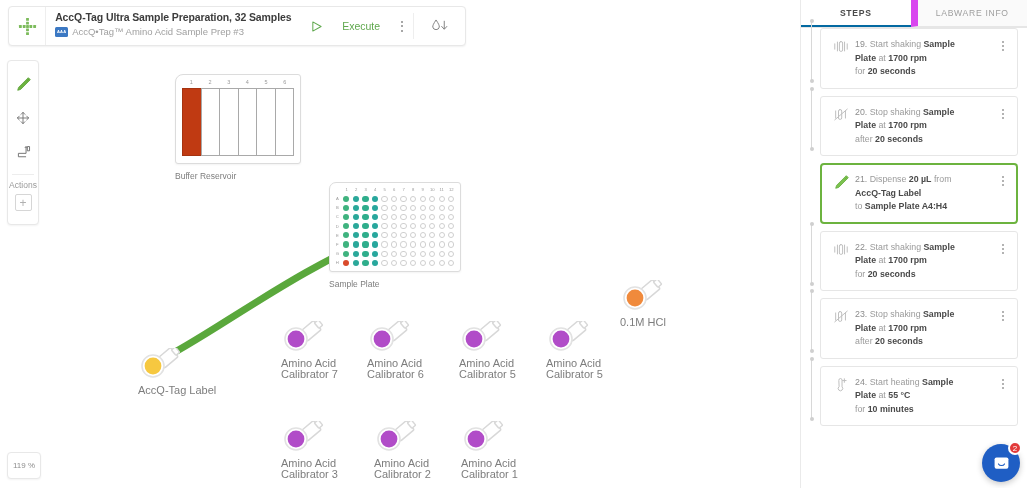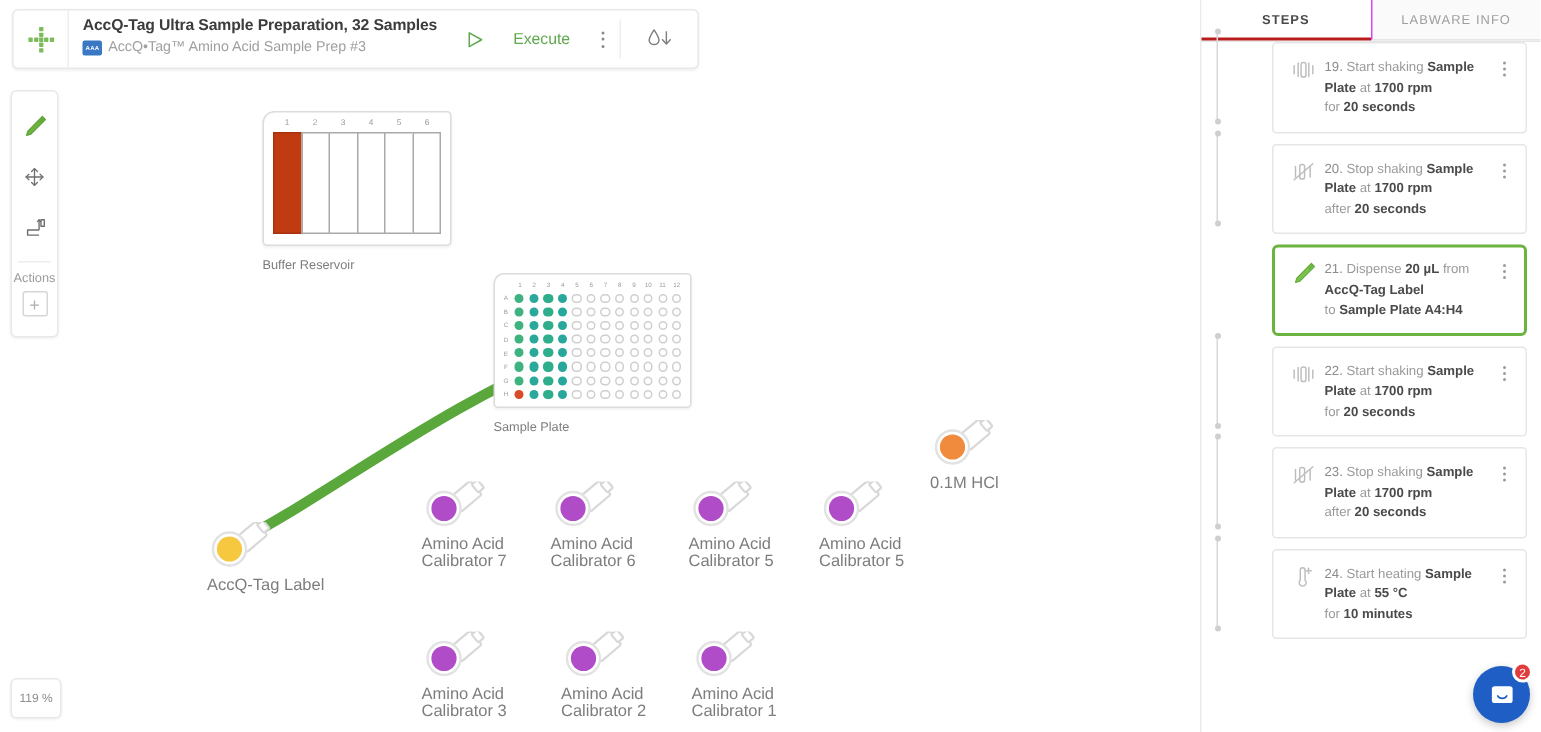--- a/index.html
+++ b/index.html
@@ -101,35 +101,35 @@
   .vial { position:absolute; width:84px; }
   .vial-g { position:relative; width:46px; height:34px; }
   .vial-caption { font-size:11px; color:#7d7d7d; line-height:10.5px; margin-top:3px; }
 
   
   .rightpanel { position:absolute; right:0; top:0; width:227px; height:488px;
     background:#fff; border-left:1px solid #eaeaea; }
   .tabs { display:flex; height:28px; border-bottom:1px solid #e6e6e6; }
   .tab { flex:1; display:flex; align-items:center; justify-content:center;
     font-size:8.6px; letter-spacing:.7px; cursor:pointer; }
-  .tab.active { color:#4a4a4a; font-weight:bold; background:#fff; border-bottom:2px solid #b91c1c; }
+  .tab.active { color:#4a4a4a; font-weight:bold; background:#fff; border-bottom:2px solid #0369a1; }
   .tab.inactive { color:#9e9e9e; background:#fafafa; border-bottom:1px solid #e6e6e6;
-     border-left:1px solid #d946ef; }
+     border-left:7px solid #d946ef; }
   .reorder { text-align:right; padding:8px 12px 4px 0; font-size:8.6px; color:#8d8d8d; cursor:pointer;}
 
   .steps { position:relative; padding-left:19px; padding-right:9px; }
   .step-item { position:relative; margin-bottom:7px; }
   .connector { position:absolute; left:-12px; top:-9px; width:7px; height:64px; }
   .connector .line { position:absolute; left:3px; top:2px; width:1px; height:60px; background:#d8d8d8; }
   .connector .dot { position:absolute; left:1.5px; width:4px; height:4px; border-radius:50%;
      background:#cfcfcf; }
   .connector .dot.t { top:0; }
   .connector .dot.b { top:60px; }
   .card { border:1px solid #e6e6e6; border-radius:3px; background:#fff;
-    display:flex; padding:9px 6px 9px 8px; min-height:56px;margin-left:28px; }
+    display:flex; padding:9px 6px 9px 8px; min-height:56px; }
   .card.sel { border:2px solid #6cb33f; border-radius:4px; padding:8px 5px 8px 7px; }
   .step-icon { width:24px; flex:0 0 24px; display:flex; justify-content:center;
      padding-top:1px; }
   .step-txt { flex:1; font-size:8.8px; line-height:13.5px; color:#9a9a9a; padding-left:2px; }
   .step-txt b { color:#4a4a4a; font-weight:bold; }
   .step-num { color:#8c8c8c; }
   .step-kebab { width:16px; display:flex; align-items:flex-start; justify-content:center;
      padding-top:3px; cursor:pointer; }
   .step-kebab .dots { display:flex; flex-direction:column; gap:2px; }
   .step-kebab .dots i { width:2px; height:2px; border-radius:50%; background:#9a9a9a; display:block;}

